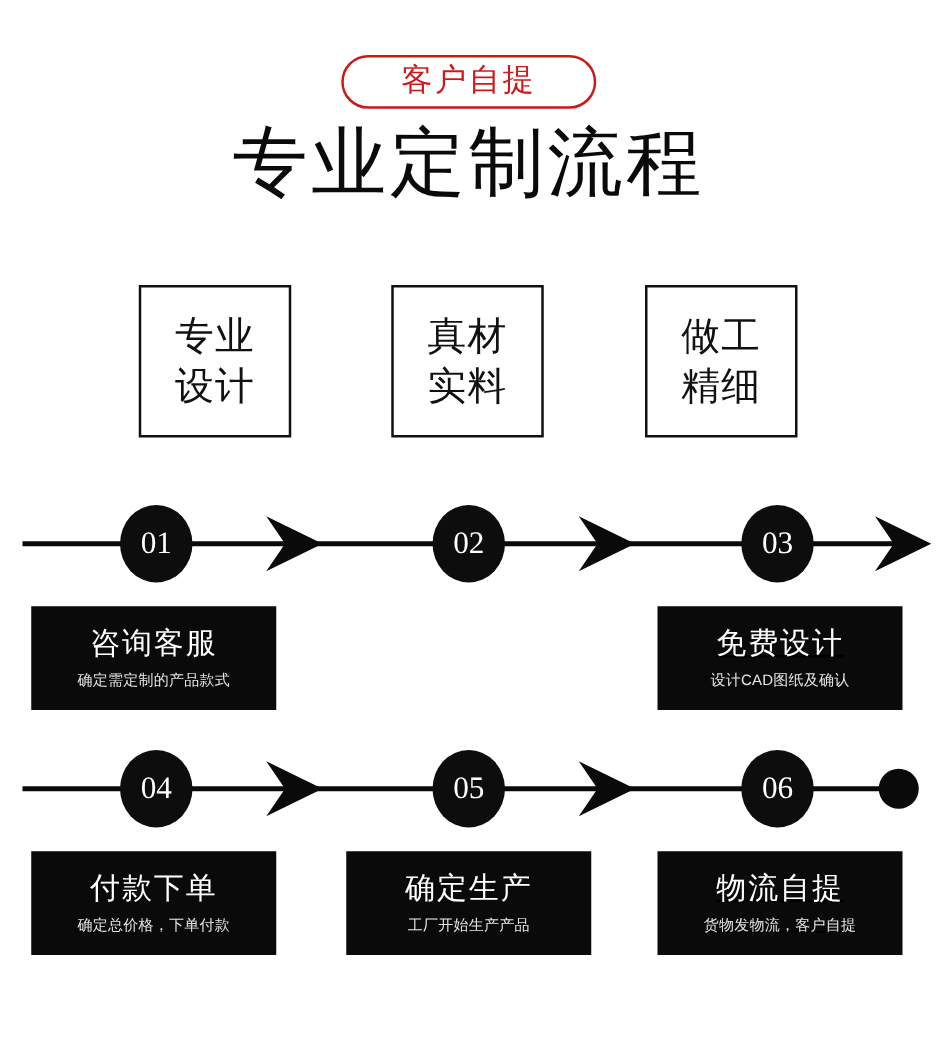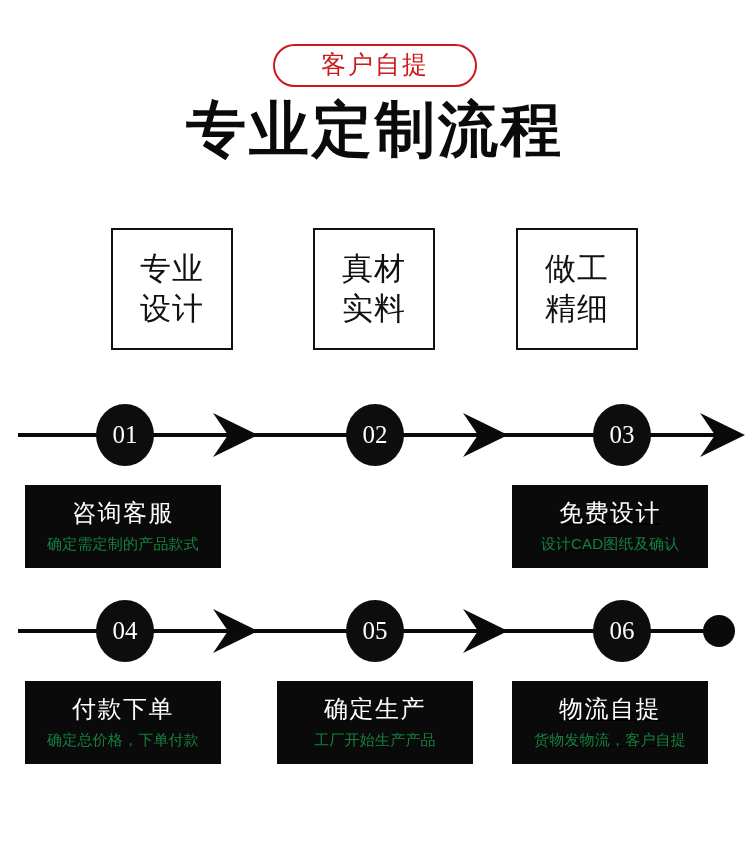--- a/index.html
+++ b/index.html
@@ -41,21 +41,21 @@
   .title-wrap {
     position: absolute;
     left: 0; right: 0;
     top: 96px;
     display: flex;
     justify-content: center;
   }
   .title {
     font-size: 60px;
     line-height: 1.12;
-    font-weight: 700;
+    font-weight: 400;
     letter-spacing: 3px;
     color: #0a0a0a;
     white-space: nowrap;
   }
 
   
   .features {
     position: absolute;
     top: 228px;
     left: 0;
@@ -139,32 +139,32 @@
     height: 83px;
     background: #0a0a0a;
     display: flex;
     flex-direction: column;
     align-items: center;
     justify-content: center;
     box-sizing: border-box;
   }
   .c0 { left: 25px; }
   .c1 { left: 277px; }
-  .c2 { left: 512px; text-decoration: underline; }
+  .c2 { left: 526px; text-decoration: underline; }
   .card .card-title {
     color: #ffffff;
     font-size: 24px;
     line-height: 1.2;
     font-weight: 500;
     letter-spacing: 1.5px;
     white-space: nowrap;
   }
   .card .card-sub {
-    color: #15803d;
-    font-size: 15px;
+    color: #e5e5e5;
+    font-size: 12px;
     line-height: 1.25;
     margin-top: 7px;
     font-weight: 500;
     letter-spacing: 0.2px;
     white-space: nowrap;
   }
 </style>
 </head>
 <body>
 

